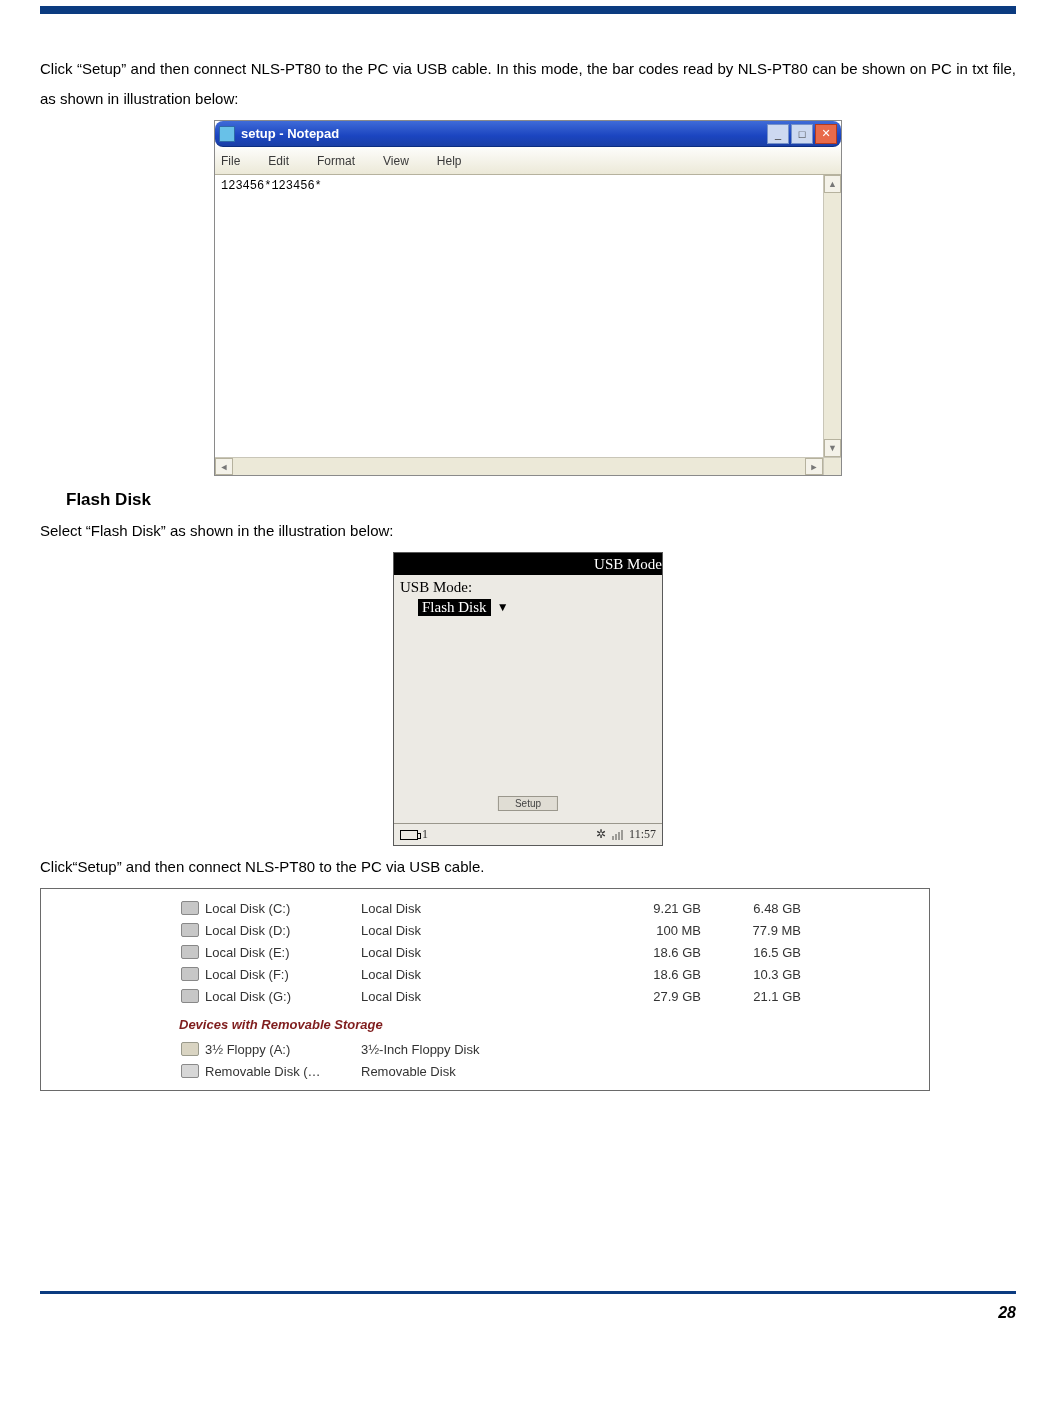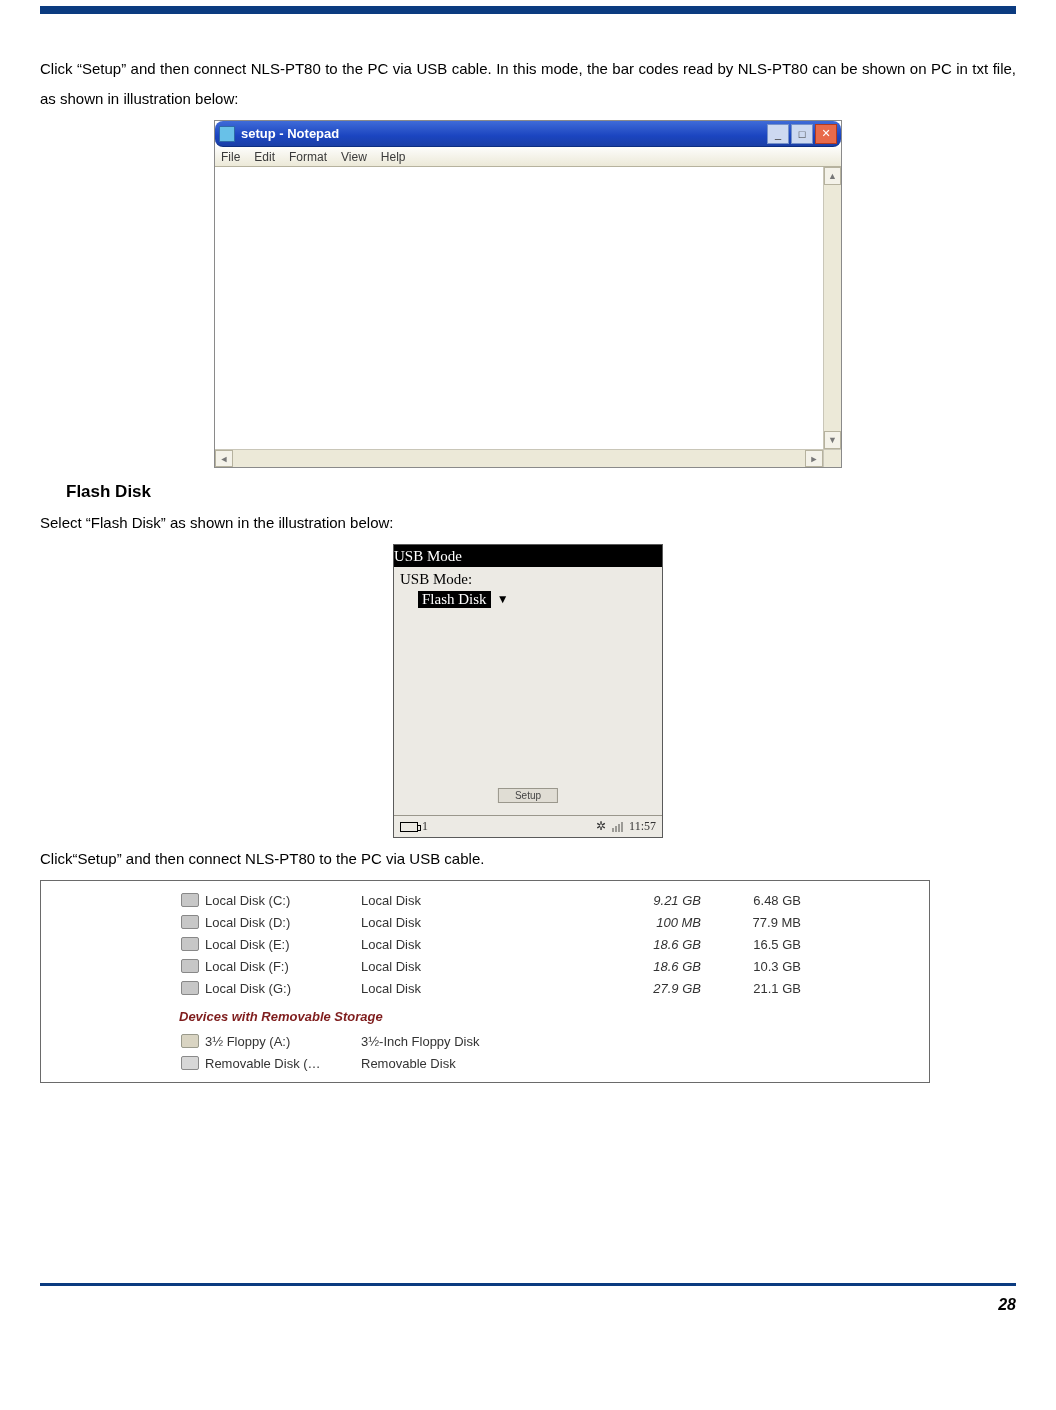--- a/index.html
+++ b/index.html
@@ -8,32 +8,32 @@
 .para{line-height:2.0;text-align:justify;margin-bottom:4px;}
 .section-head{font-weight:700;font-size:17px;margin:14px 0 6px 26px;}
 .fig{margin:6px auto;display:block;}
 .notepad{width:628px;border:1px solid #8a8a8a;background:#fff;}
 .np-title{height:26px;background:linear-gradient(180deg,#3f6bd8 0%,#1b45c0 60%,#1a3fa6 100%);color:#fff;display:flex;align-items:center;padding:0 4px;font-size:13px;border-bottom:1px solid #0b2d80;border-radius:8px;}
 .np-title .icoo{width:16px;height:16px;background:#68c1e8;border:1px solid #2d6aa8;margin-right:6px;}
 .np-tt{flex:1;font-weight:700;}
 .winbtns{display:flex;gap:2px;}
 .winbtns .wb{width:22px;height:20px;background:#cdd9f1;border:1px solid #7591c9;display:flex;align-items:center;justify-content:center;font-size:11px;color:#333;}
 .winbtns .wb.red{background:#e86a4a;color:#fff;border-color:#b33a1f;}
-.np-menu{height:20px;background:linear-gradient(#fdfdfb,#ece9d8);border-bottom:1px solid #b6b29e;display:flex;align-items:center;padding:0 6px;gap:14px;font-size:12px;color:#3a3a3a;}
+.np-menu{height:28px;background:linear-gradient(#fdfdfb,#ece9d8);border-bottom:1px solid #b6b29e;display:flex;align-items:center;padding:0 6px;gap:28px;font-size:12px;color:#3a3a3a;}
 .np-body{height:300px;position:relative;background:#fff;}
 .np-text{font-family:"Lucida Console","Courier New",monospace;font-size:12px;padding:4px 6px;color:#000;}
 .np-scroll-v{position:absolute;right:0;top:0;bottom:18px;width:18px;background:#ece9d8;display:flex;flex-direction:column;border-left:1px solid #c9c6b8;}
 .np-scroll-v .arr{height:18px;background:#f4f2e9;border:1px solid #b6b29e;display:flex;align-items:center;justify-content:center;font-size:9px;color:#777;}
 .np-scroll-v .track{flex:1;background:#ece9d8;}
 .np-scroll-h{position:absolute;left:0;right:0;bottom:0;height:18px;background:#ece9d8;display:flex;border-top:1px solid #c9c6b8;}
 .np-scroll-h .arr{width:18px;background:#f4f2e9;border:1px solid #b6b29e;font-size:9px;display:flex;align-items:center;justify-content:center;color:#777;}
 .np-scroll-h .track{flex:1;background:#ece9d8;}
 .np-scroll-h .grip{width:18px;background:#ece9d8;border-left:1px solid #c9c6b8;}
 .usbmode{width:270px;border:1px solid #5a5a5a;background:#eceae4;font-family:"MS Serif",serif;}
-.um-title{height:22px;background:#000;color:#fff;text-align:left;font-size:15px;line-height:22px;}
+.um-title{height:22px;background:#000;color:#fff;text-align:right;font-size:15px;line-height:22px;}
 .um-area{height:270px;background:#eceae4;position:relative;padding:4px 6px;font-size:15px;color:#000;}
 .um-lbl{margin-bottom:2px;}
 .um-sel{display:inline-flex;align-items:center;margin-left:18px;}
 .um-sel .val{background:#000;color:#fff;padding:0 4px;font-family:"MS Serif",serif;}
 .um-sel .dd{width:16px;height:18px;display:flex;align-items:center;justify-content:center;margin-left:4px;color:#000;font-size:12px;}
 .um-setup{position:absolute;left:50%;bottom:34px;transform:translateX(-50%);padding:1px 16px;background:#e0ddd4;border:1px solid #9a978c;font-size:10px;color:#444;font-family:Arial,sans-serif;}
 .um-status{position:absolute;left:0;right:0;bottom:0;height:22px;border-top:1px solid #9a978c;background:#eceae4;display:flex;align-items:center;justify-content:space-between;padding:0 6px;font-size:12px;color:#333;}
 .um-bat{display:inline-flex;align-items:center;gap:4px;}
 .um-bat .bic{width:18px;height:10px;border:1.5px solid #000;position:relative;}
 .um-bat .bic:after{content:"";position:absolute;right:-4px;top:2px;width:3px;height:4px;border:1.5px solid #000;border-left:none;}
@@ -44,21 +44,21 @@
 .um-sig .bars span:nth-child(2){height:6px}
 .um-sig .bars span:nth-child(3){height:8px}
 .um-sig .bars span:nth-child(4){height:10px}
 .explorer{width:890px;border:1.5px solid #6a6a6a;margin:6px 0;padding:8px 0 8px 140px;font-size:13px;font-family:"Segoe UI",Tahoma,Arial,sans-serif;color:#333;}
 .ex-row{display:flex;align-items:center;height:22px;}
 .ex-row .iccc{width:18px;height:14px;background:#c7c7c7;border:1px solid #888;border-radius:2px;margin-right:6px;}
 .ex-row .iccc.flop{background:#d9d4c2;border-color:#9a9a8c;}
 .ex-row .iccc.usb{background:#d7d7d7;border-color:#8a8a8a;}
 .ex-row .nm{width:156px;}
 .ex-row .ty{width:240px;}
-.ex-row .sz{width:100px;text-align:right;font-style:italic;}
+.ex-row .sz{width:100px;text-align:right;}
 .ex-row .fr{width:100px;text-align:right;}
 .ex-head{font-weight:700;font-style:italic;color:#7f1d1d;margin:10px 0 6px -2px;font-size:13px;font-family:"Segoe UI",Tahoma,sans-serif;}
 .bottom-rule{height:3px;background:#0b3b80;margin-top:200px;}
 .pnum{text-align:right;font-weight:700;font-style:italic;font-size:16px;margin-top:10px;padding-bottom:14px;}
 </style>
 </head>
 <body>
 
 <div class="top-rule"></div>
 
@@ -75,20 +75,21 @@
     </div>
   </div>
   <div class="np-menu">
     <span>File</span>
     <span>Edit</span>
     <span>Format</span>
     <span>View</span>
     <span>Help</span>
   </div>
   <div class="np-body">
+    <div class="np-text">123456*123456*</div>
     <div class="np-scroll-v">
       <div class="arr">▲</div>
       <div class="track"></div>
       <div class="arr">▼</div>
     </div>
     <div class="np-scroll-h">
       <div class="arr">◄</div>
       <div class="track"></div>
       <div class="arr">►</div>
       <div class="grip"></div>

